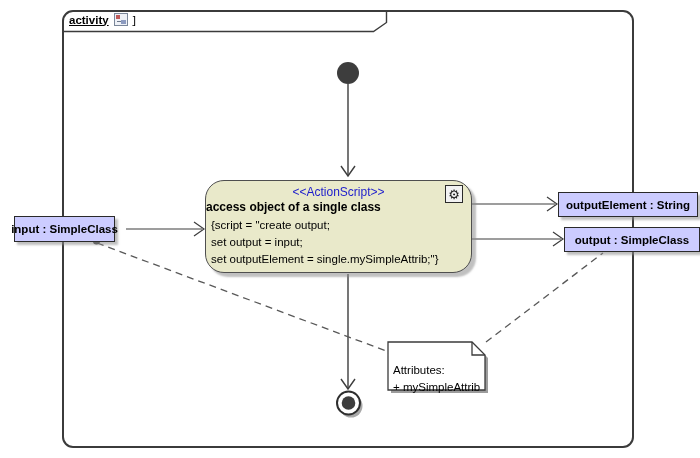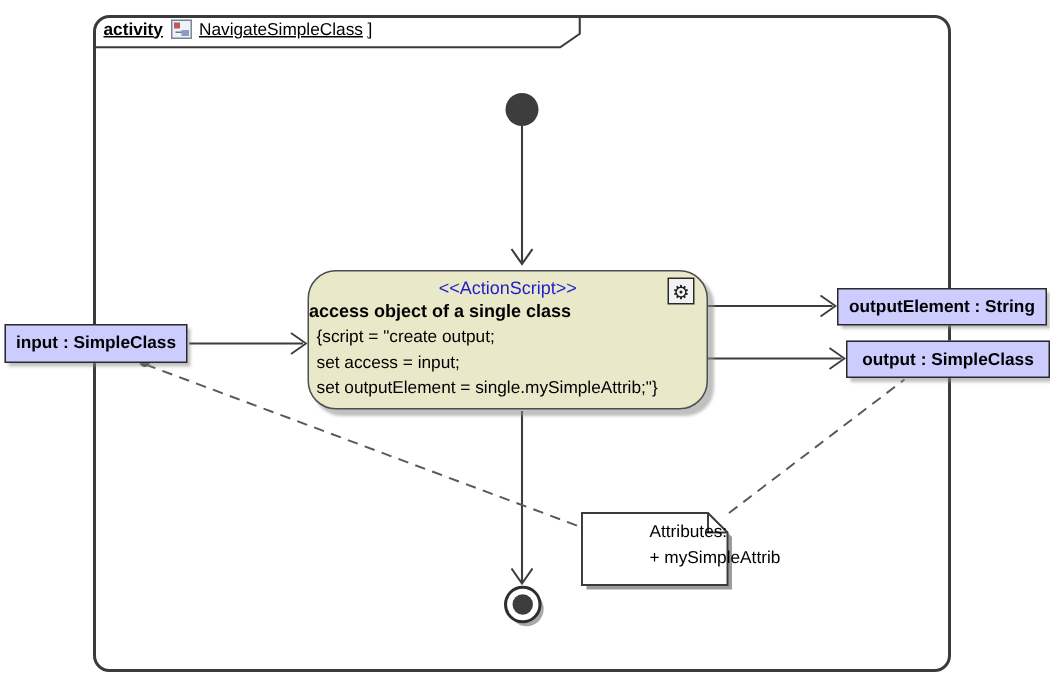--- a/index.html
+++ b/index.html
@@ -59,28 +59,28 @@
   }
 
   
   .pin {
     position: absolute; z-index: 4;
     background: #ccccff; border: 1.2px solid #2a2a2a;
     box-shadow: 2.5px 2.5px 2px rgba(140,140,140,0.55);
     display: flex; align-items: center; justify-content: center;
     font-weight: bold; font-size: 11.5px; color: #000; white-space: nowrap;
   }
-  .pin-input { left: 3px; top: 216px; width: 122px; height: 26px; }
+  .pin-input { left: 14px; top: 216px; width: 101px; height: 26px; }
   .pin-output-element { left: 558px; top: 192px; width: 140px; height: 25px; }
   .pin-output { left: 564px; top: 227px; width: 136px; height: 25px; }
 
   
   .note-text {
-    position: absolute; left: 393px; top: 347px; width: 90px; z-index: 4;
-    font-size: 11.5px; line-height: 17px; color: #000; margin-left: 40px;
+    position: absolute; left: 393px; top: 362px; width: 90px; z-index: 4;
+    font-size: 11.5px; line-height: 17px; color: #000;
   }
 </style>
 </head>
 <body>
 
 <div id="canvas">
 
   <div class="frame"></div>
 
   <svg class="overlay" width="700" height="458" viewBox="0 0 700 458">
@@ -134,30 +134,29 @@
     </g>
   </svg>
 
   <div class="frame-title">
     <span class="kw">activity</span>
     <span class="diag-icon">
       <span class="red-mark"></span>
         <span class="line-mark"></span>
         <span class="blue-mark"></span>
     </span>
-    <span>NavigateSimpleClass</span>
     <span>]</span>
   </div>
 
   <div class="action-node">
     <div class="action-stereotype">&lt;&lt;ActionScript&gt;&gt;</div>
     <div class="action-name">access object of a single class</div>
     <div class="action-script">
       <div>{script = "create output;</div>
-      <div>set access = input;</div>
+      <div>set output = input;</div>
       <div>set outputElement = single.mySimpleAttrib;"}</div>
     </div>
     <div class="gear-box">⚙</div>
   </div>
 
   <div class="pin pin-input">
     <span>input : SimpleClass</span>
   </div>
   <div class="pin pin-output-element">
     <span>outputElement : String</span>

